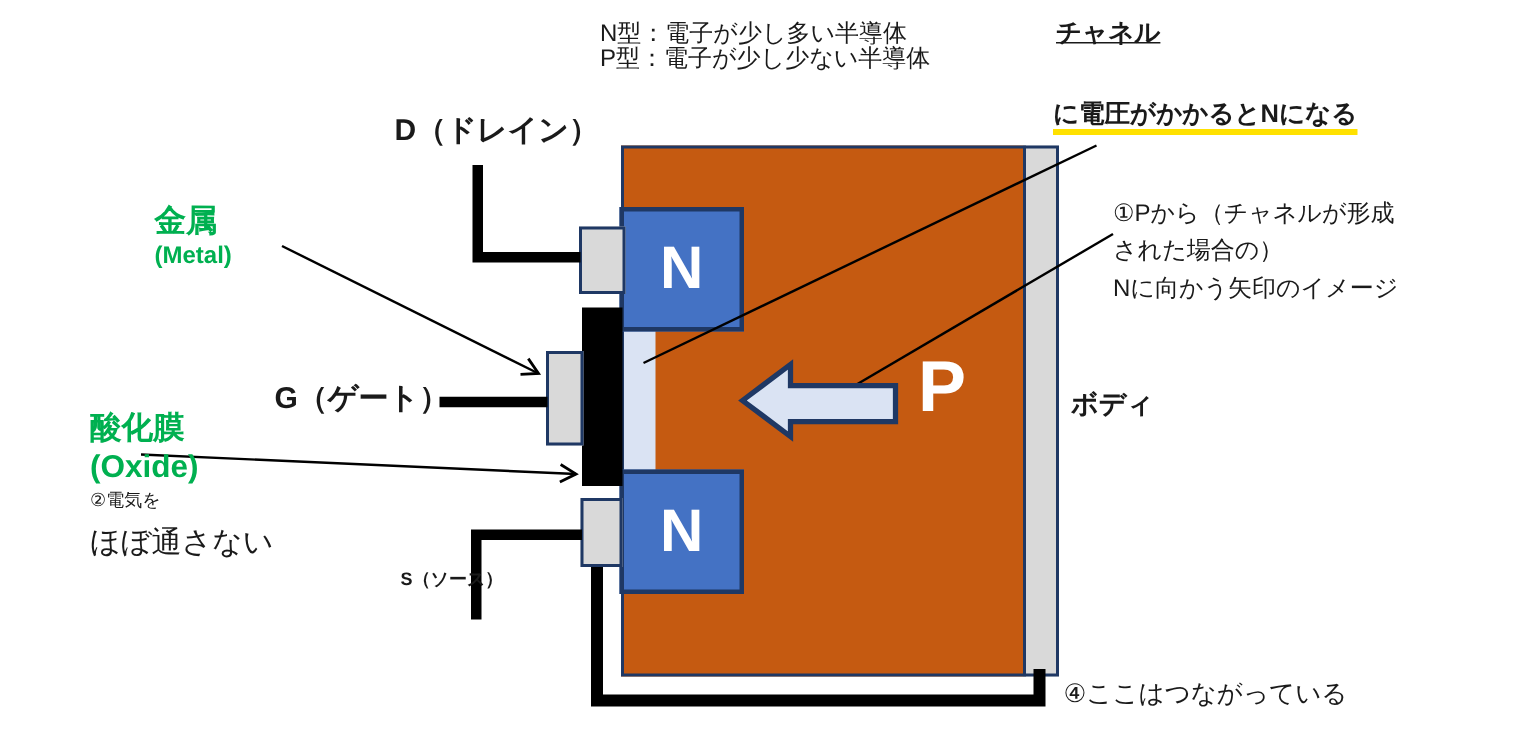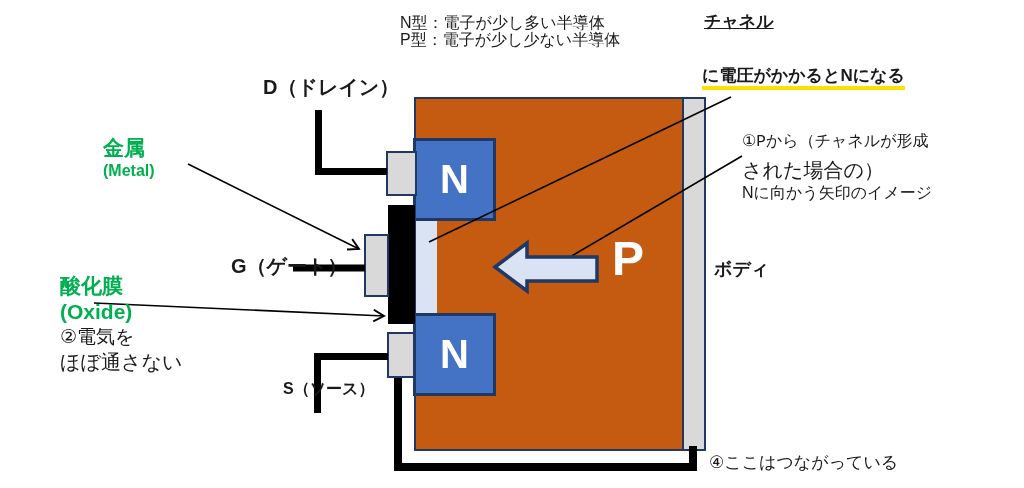--- a/index.html
+++ b/index.html
@@ -58,33 +58,33 @@
   </svg>
 
   <div class="t" style="left:400px;top:30px;font-size:16px;">P型：電子が少し少ない半導体</div>
   <div class="t" style="left:400px;top:13px;font-size:16px;">N型：電子が少し多い半導体</div>
 
   <div class="t b" style="left:704px;top:12px;font-size:17px;text-decoration:underline;">チャネル</div>
   <div class="t" style="left:702px;top:66px;font-size:17px;">
     <span class="hl">に電圧がかかるとNになる</span>
   </div>
 
-  <div class="t" style="left:742px;top:133px;font-size:16px;font-family:Liberation Mono, monospace;">①Pから（チャネルが形成</div>
-  <div class="t" style="left:742px;top:158px;font-size:20px;">された場合の）</div>
+  <div class="t" style="left:742px;top:133px;font-size:16px;">①Pから（チャネルが形成</div>
+  <div class="t" style="left:742px;top:158px;font-size:16px;">された場合の）</div>
   <div class="t" style="left:742px;top:183px;font-size:16px;">Nに向かう矢印のイメージ</div>
 
   <div class="t b" style="left:263px;top:75px;font-size:20px;">D（ドレイン）</div>
-  <div class="t b" style="left:183px;top:254px;font-size:20px;margin-left:48px;">G（ゲート）</div>
-  <div class="t b" style="left:283px;top:379px;font-size:16px;text-align:center;">S（ソース）</div>
+  <div class="t b" style="left:183px;top:254px;font-size:20px;">G（ゲート）</div>
+  <div class="t b" style="left:267px;top:379px;font-size:12px;text-align:center;">S（ソース）</div>
 
   <div class="t b green" style="left:103px;top:135px;font-size:21px;">金属</div>
   <div class="t b green" style="left:103px;top:161px;font-size:16px;">(Metal)</div>
   <div class="t b green" style="left:60px;top:273px;font-size:21px;">酸化膜</div>
   <div class="t b green" style="left:60px;top:299px;font-size:21px;">(Oxide)</div>
-  <div class="t" style="left:60px;top:326px;font-size:19px;">②電気を</div>
+  <div class="t" style="left:60px;top:326px;font-size:12px;">②電気を</div>
   <div class="t" style="left:60px;top:350px;font-size:20px;">ほぼ通さない</div>
 
   <div class="t b white" style="left:612px;top:230px;font-size:48px;">P</div>
   <div class="t b" style="left:714px;top:259px;font-size:18px;">ボディ</div>
 
   <div class="t" style="left:709px;top:453px;font-size:17px;text-align:right;">④ここはつながっている</div>
 
 </div>
 
 </body></html>

